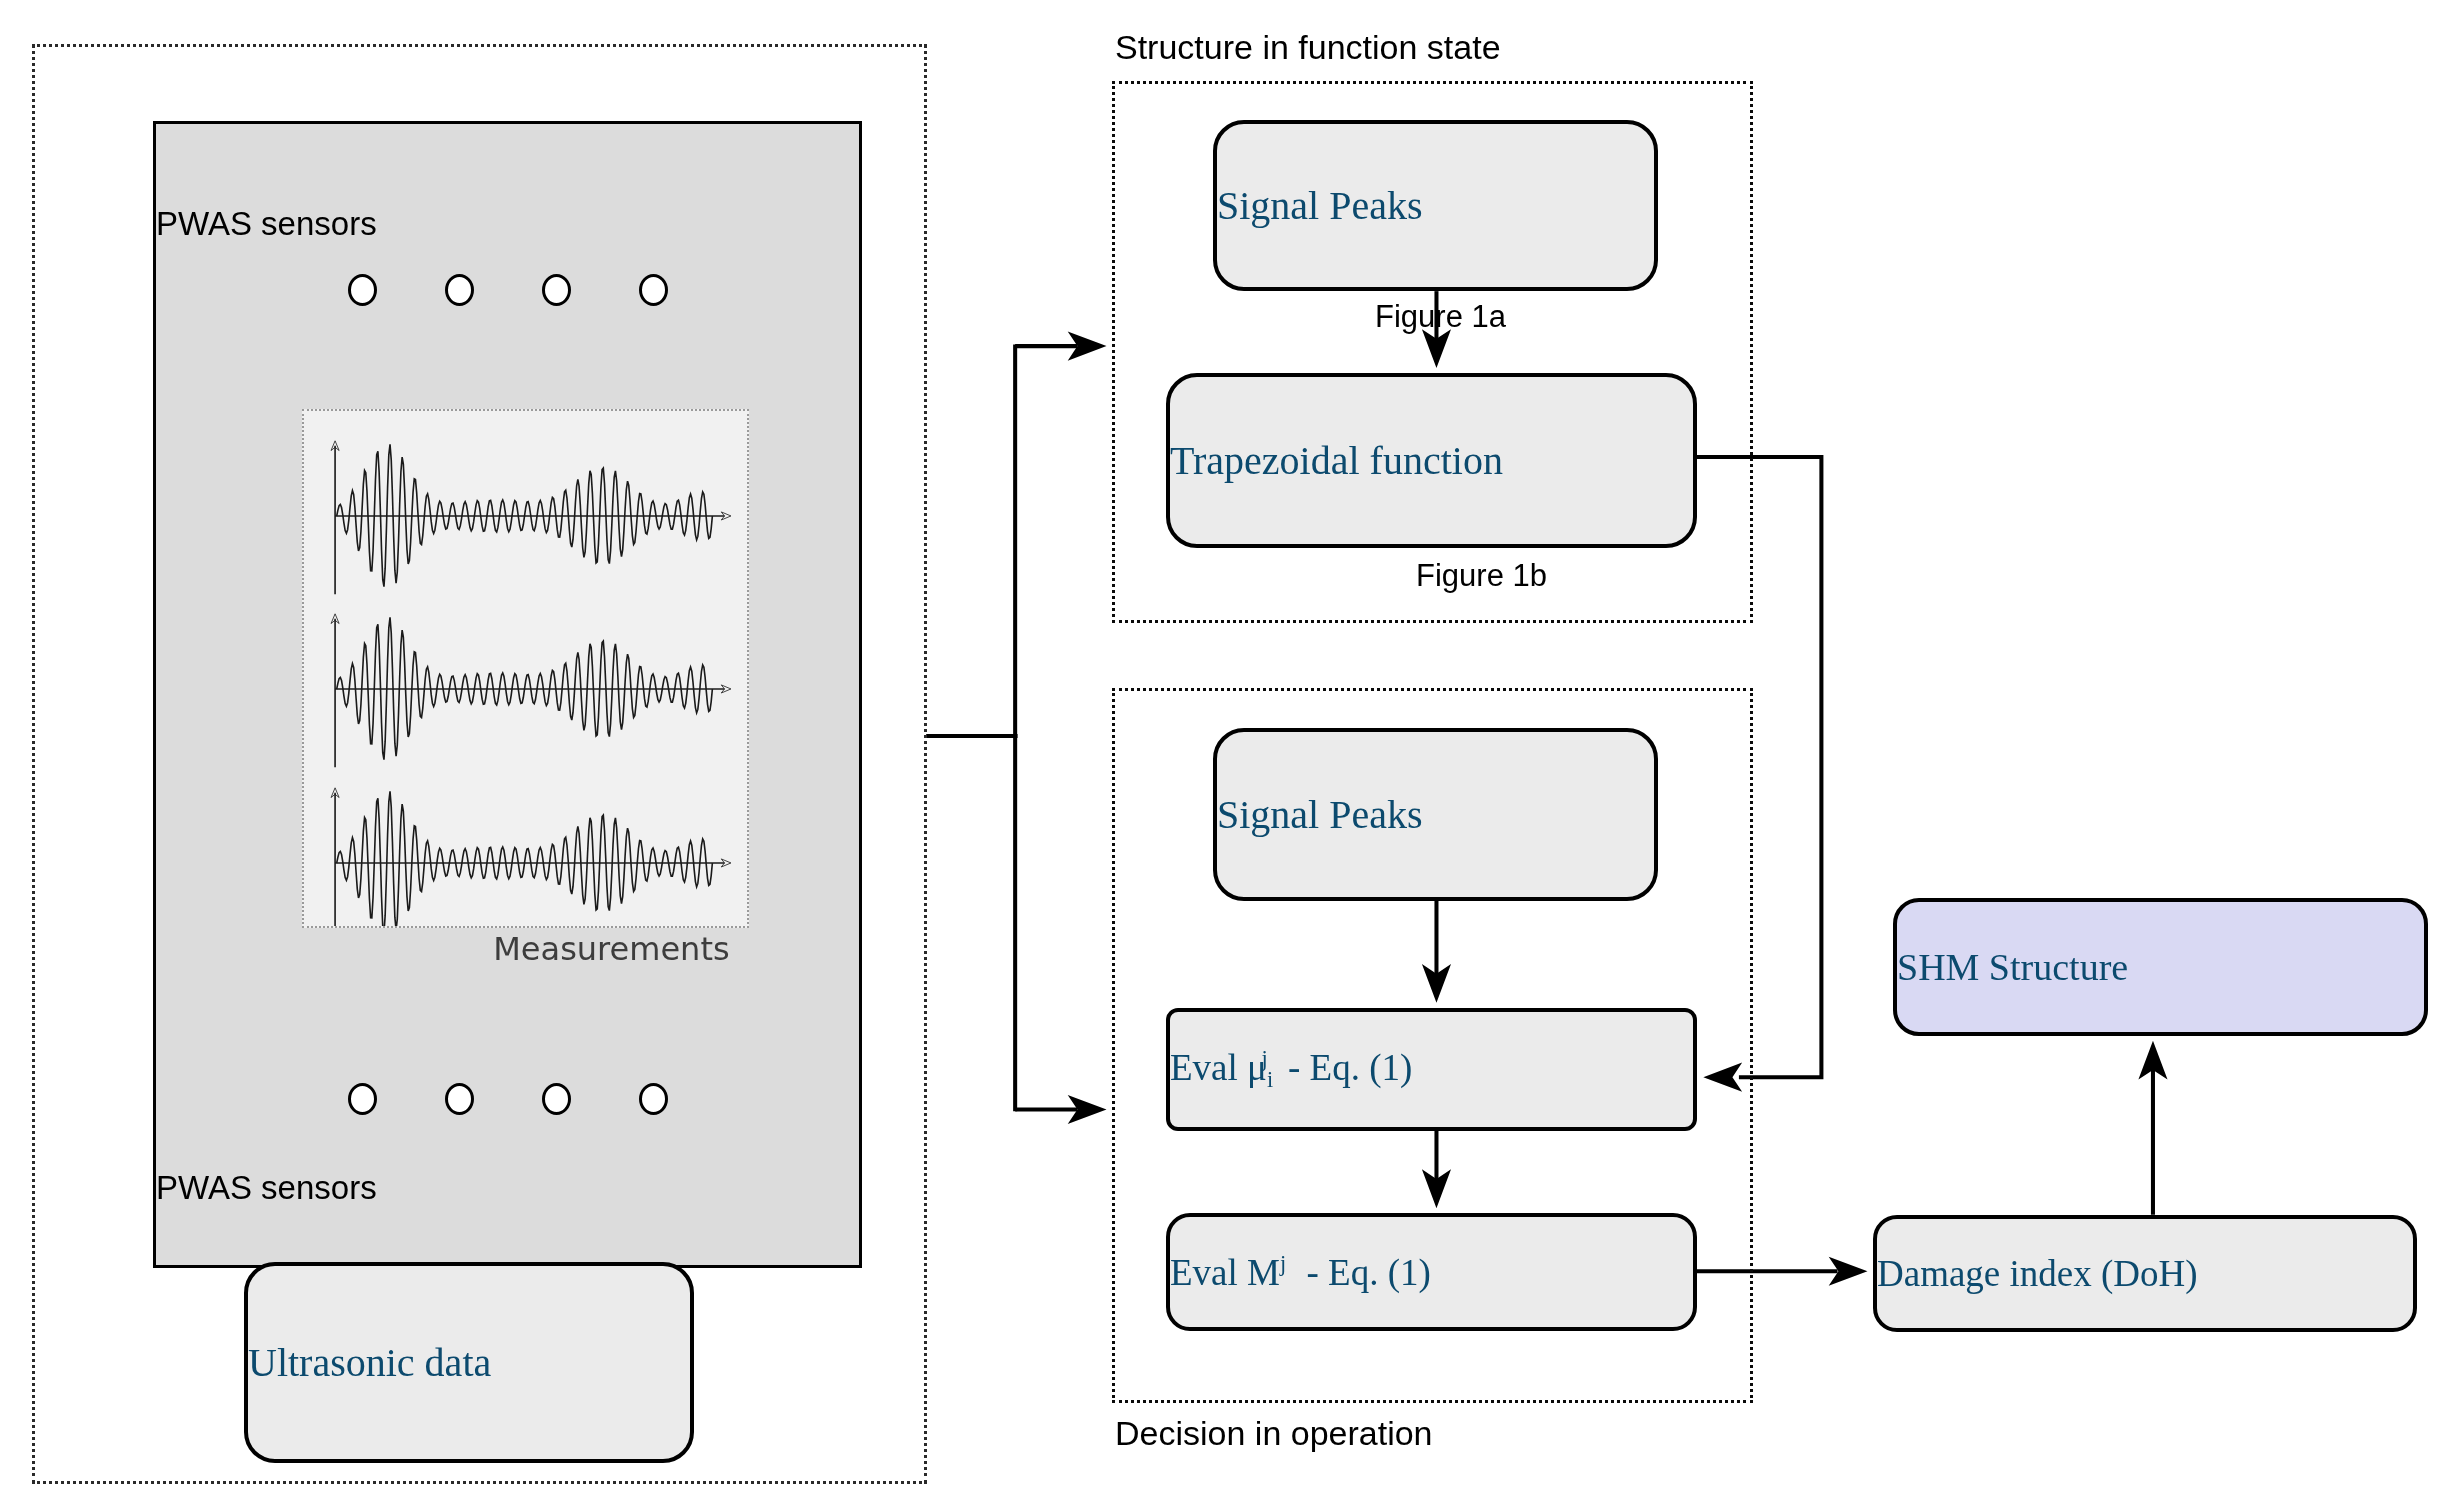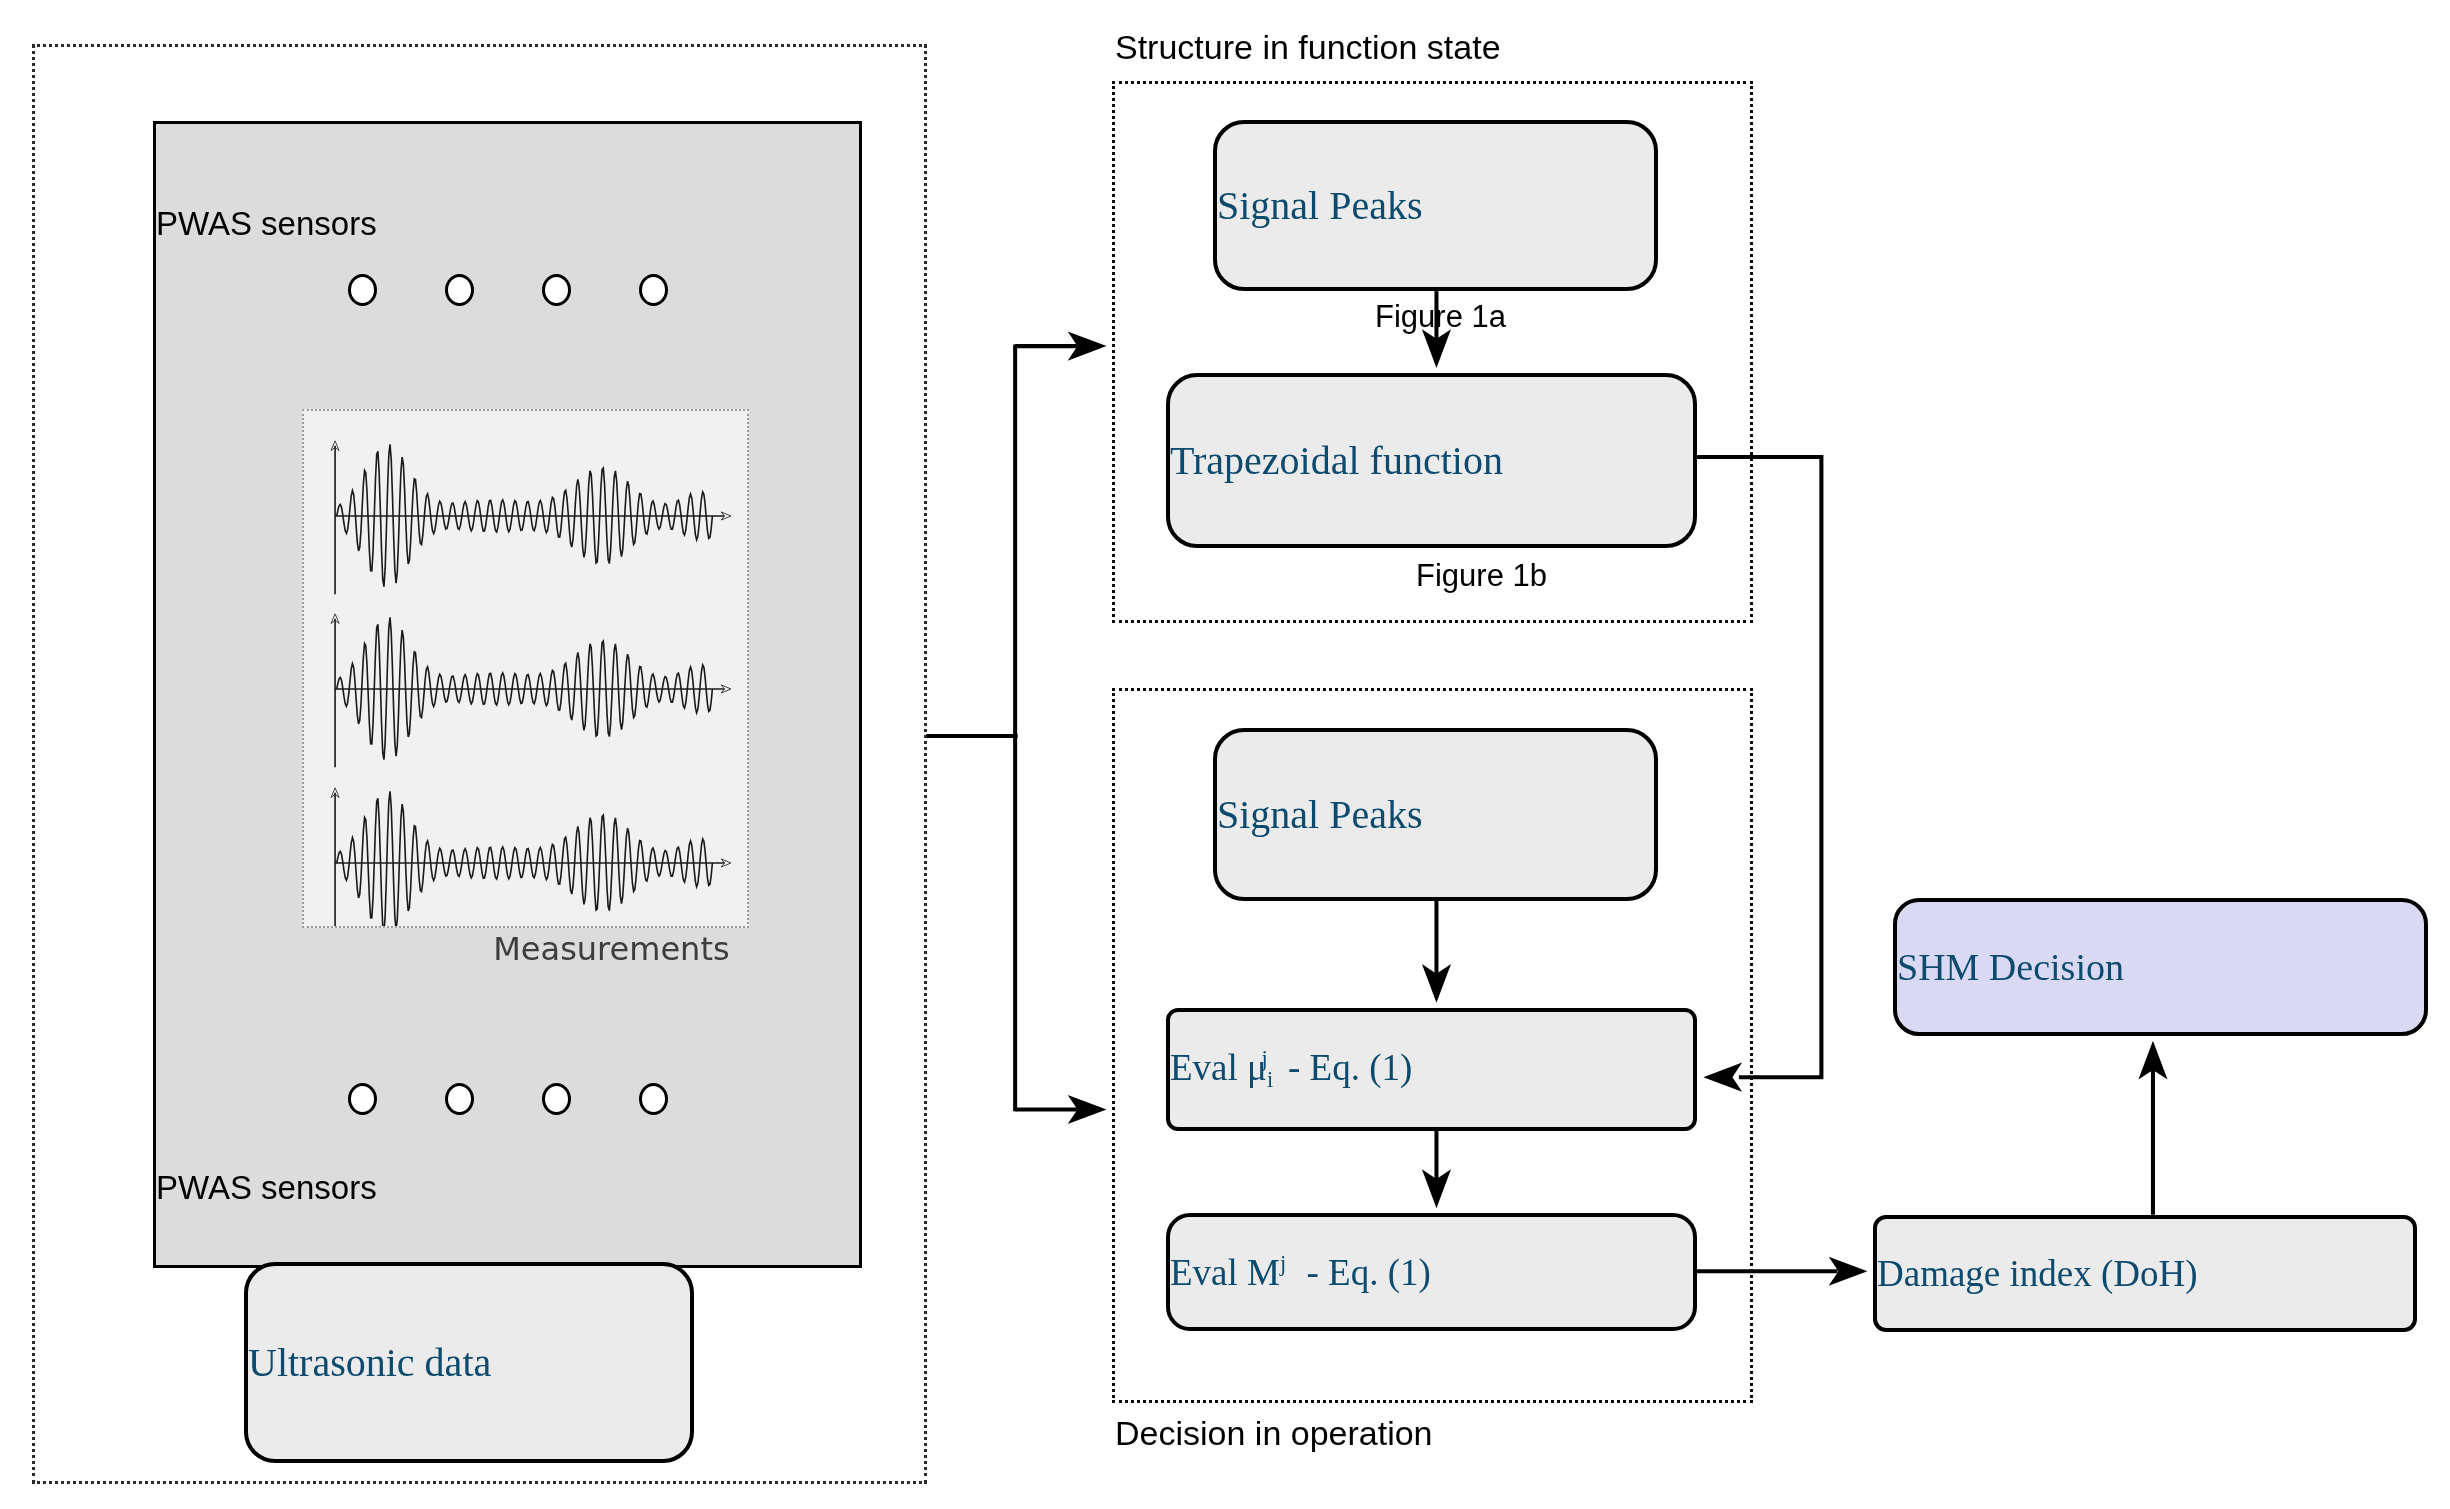--- a/index.html
+++ b/index.html
@@ -46,21 +46,21 @@
   
   .node{display:flex;align-items:center;justify-content:flex-start;text-align:center;
         background:var(--box-fill);border:4.9px solid #000;border-radius:31px;color:#0c4a6e;font-family:Liberation Serif, serif;}
   .node.ultrasonic{left:244px;top:1262px;width:450px;height:201px;font-size:40px;}
   .node.sp1{left:1213px;top:120px;width:445px;height:171px;font-size:40px;}
   .node.trap{left:1166px;top:373px;width:531px;height:175px;font-size:40px;}
   .node.sp2{left:1213px;top:728px;width:445px;height:173px;font-size:40px;}
   .node.evalmu{left:1166px;top:1008px;width:531px;height:123px;font-size:37px;border-radius:12px;}
   .node.evalm{left:1166px;top:1213px;width:531px;height:118px;font-size:37px;border-radius:24px;}
   .node.shm{left:1893px;top:898px;width:535px;height:138px;font-size:38px;background:var(--decision-fill);border-radius:26px;}
-  .node.damage{left:1873px;top:1215px;width:544px;height:117px;font-size:37px;border-radius:13px;}
+  .node.damage{left:1873px;top:1215px;width:544px;height:117px;font-size:37px;border-radius:24px;}
 
   .section-title{font-size:34px;color:#000;}
   .section-title.pristine{left:1115px;top:27.5px;}
   .section-title.operation{left:1115px;top:1414px;}
 
   .fig-label{width:275px;text-align:left;font-size:31px;color:#000;}
   .fig-label.f1a{left:1375px;top:299px;}
   .fig-label.f1b{left:1416px;top:558px;}
 
   .eb-sub{font-size:0.60em;vertical-align:-0.30em;}
@@ -185,21 +185,21 @@
     </span>
   </div>
 
   <div class="abs node evalm">
     <span>
       <span>Eval M</span><sup class="eb-sup">j</sup><span class="eb-suffix">- Eq. (1)</span>
     </span>
   </div>
 
   <div class="abs node shm">
-    <span>SHM Decision</span>
+    <span>SHM Structure</span>
   </div>
 
   <div class="abs node damage">
     <span>Damage index (DoH)</span>
   </div>
 
 </div>
 
 
 </body></html>

